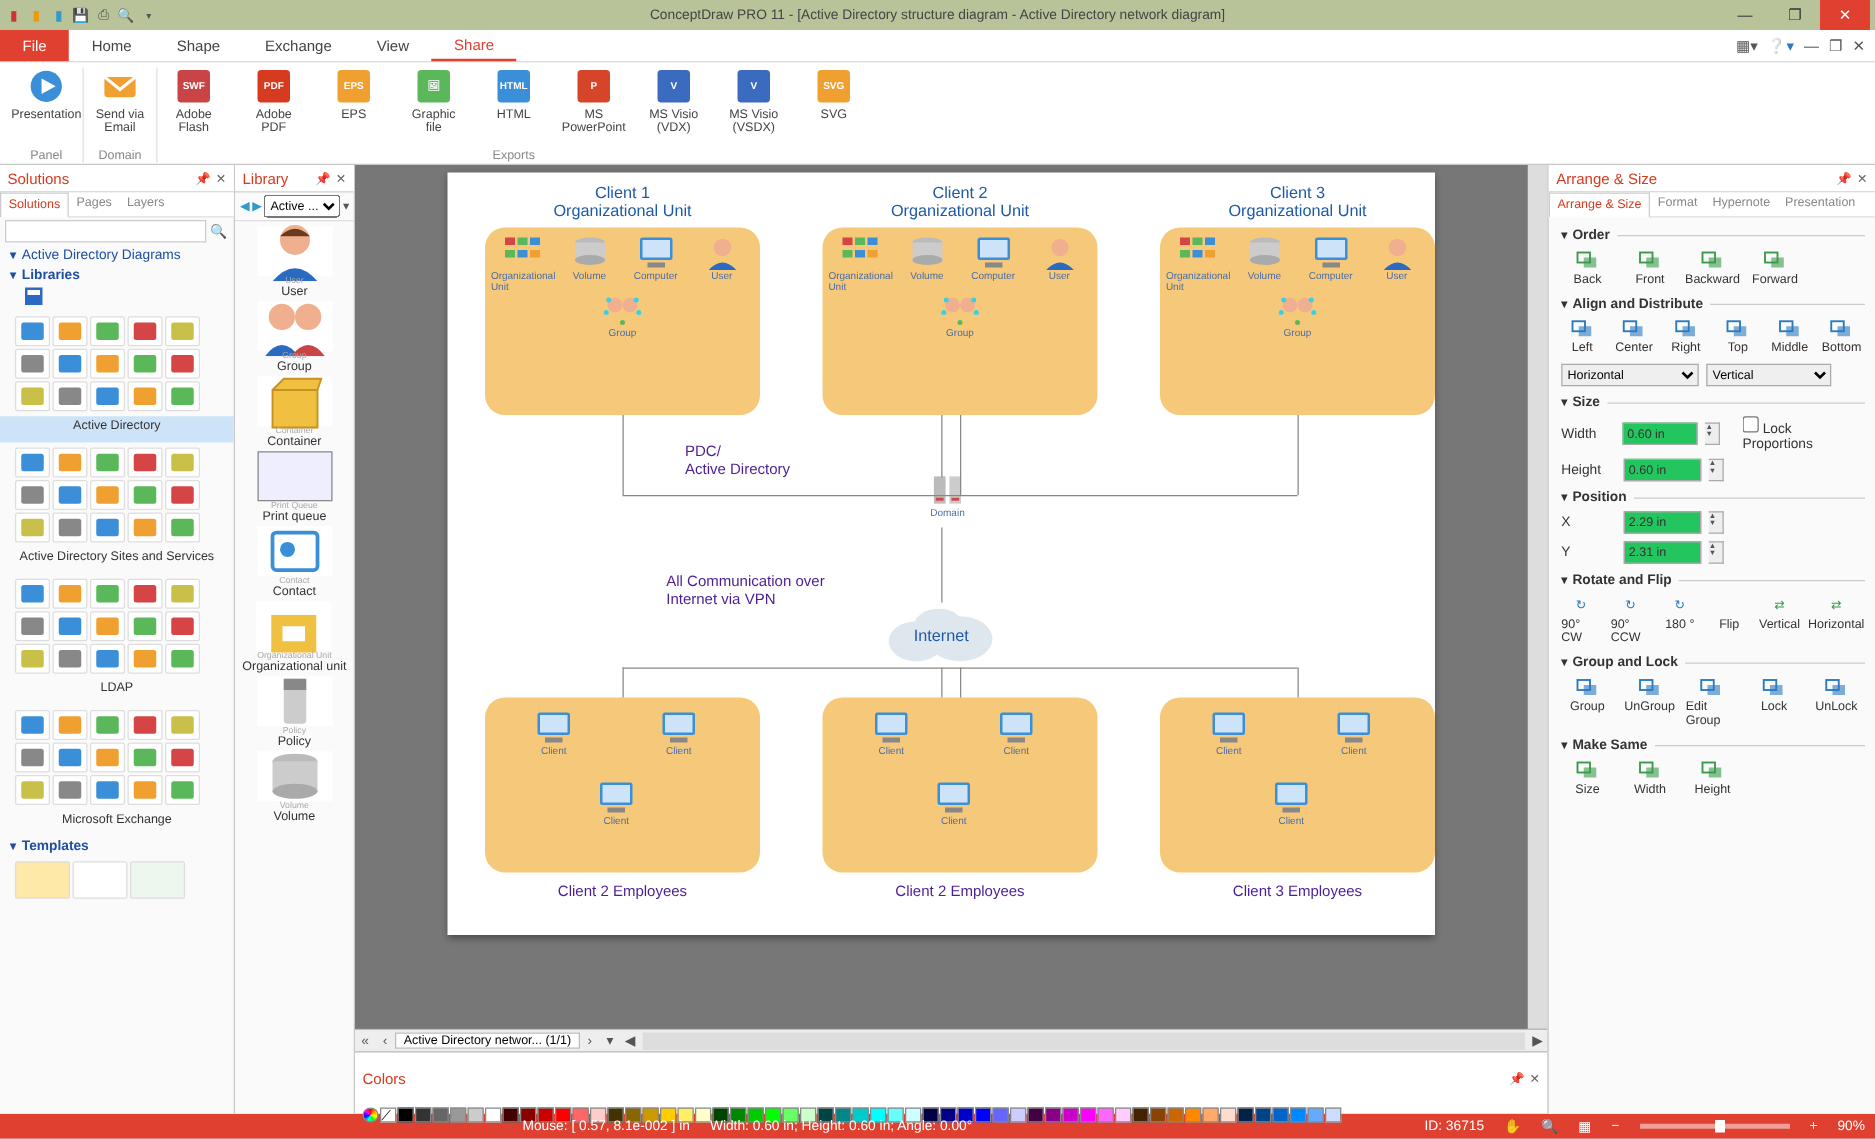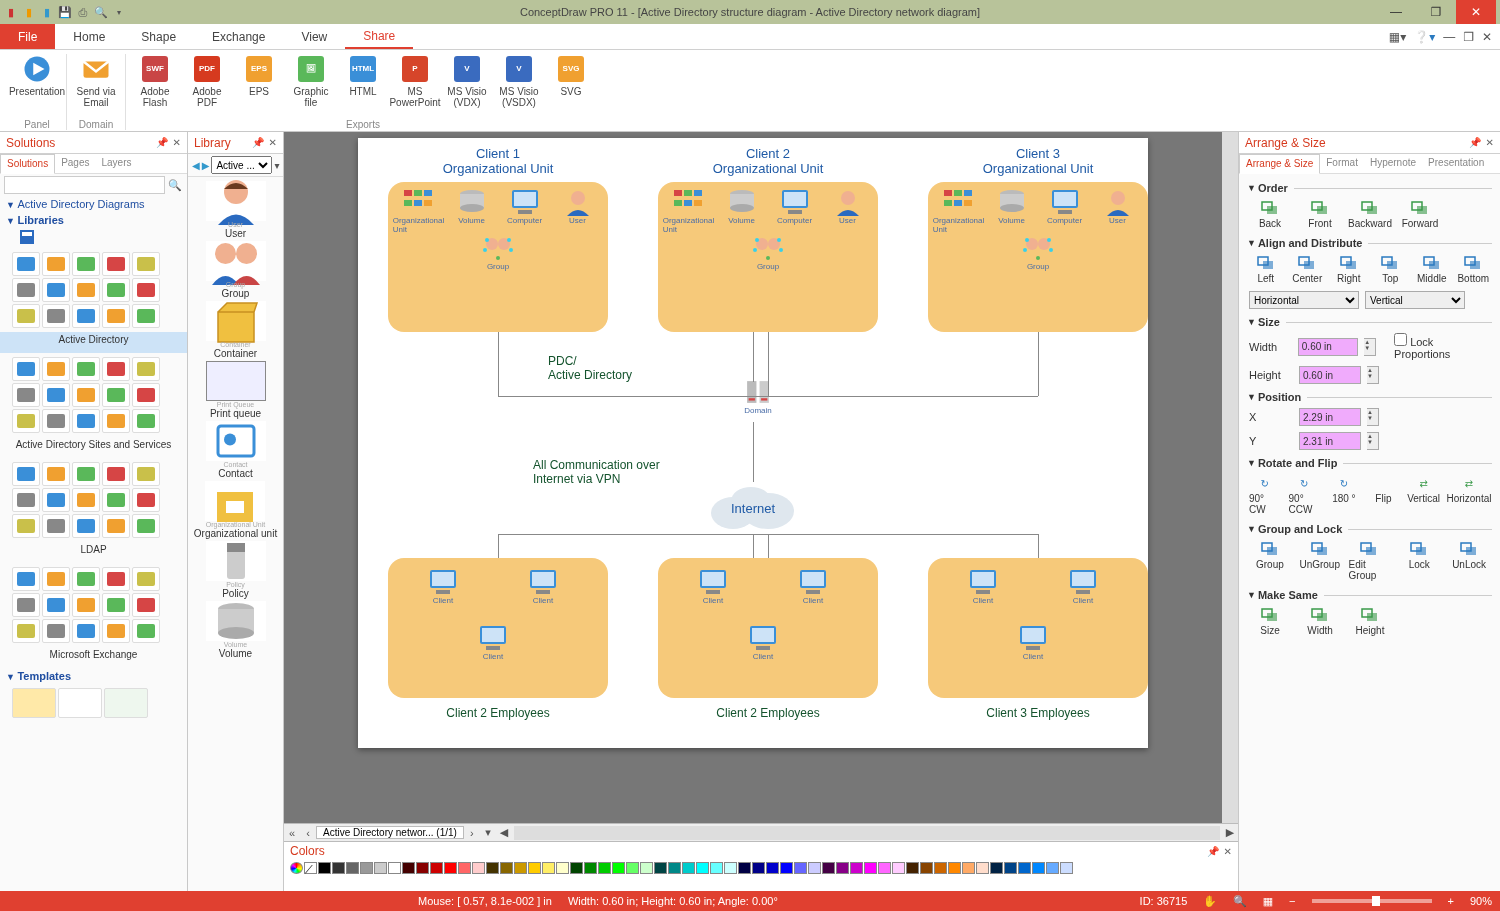--- a/index.html
+++ b/index.html
@@ -17,21 +17,21 @@
 
 .menubar { height: 26px; background: #fff; border-bottom: 1px solid #d0d0d0; display: flex; align-items: stretch; }
 .menubar .filetab { background: #e04030; color: #fff; padding: 0 18px; display: flex; align-items: center; font-size: 12px; }
 .menubar .tab { padding: 0 18px; display: flex; align-items: center; font-size: 12px; color: #444; }
 .menubar .tab.active { color: #e04030; border-bottom: 2px solid #e04030; }
 .menubar .right-icons { margin-left:auto; display:flex; align-items:center; gap:8px; padding-right:8px; color:#555; font-size:12px;}
 
 
 .ribbon { height: 82px; background: #fff; border-bottom: 1px solid #c8c8c8; display: flex; align-items: flex-start; padding: 4px 8px; gap: 0; }
 .ribbon .group { display: flex; flex-direction: column; align-items: center; padding: 0 6px; border-right: 1px solid #e0e0e0; height: 76px; }
-.ribbon .group-items { display: flex; gap: 6px; flex: 1; }
+.ribbon .group-items { display: flex; gap: 18px; flex: 1; }
 .ribbon .ritem { display: flex; flex-direction: column; align-items: center; width: 46px; font-size: 10px; color: #444; text-align: center; line-height: 1.1; cursor:pointer; }
 .ribbon .ritem .ricon { width: 30px; height: 30px; margin-bottom: 2px; display:flex;align-items:center;justify-content:center;}
 .ribbon .group-label { font-size: 10px; color: #888; margin-top: auto; }
 
 
 .main { display: flex; height: calc(911px - 24px - 26px - 82px - 20px); }
 
 
 .panel { background: #fafafa; border-right: 1px solid #c8c8c8; display: flex; flex-direction: column; }
 .panel.solutions { width: 188px; }
@@ -71,45 +71,45 @@
 .canvas-bottom .hscroll { flex:1; height:14px; background:#ddd; margin:0 2px; }
 .vscroll { width:16px; background:#ddd; }
 
 
 .ou-title { color:#1f5aa6; font-size:13px; text-align:center; position:absolute; width:200px;}
 .ou-box { position:absolute; width:220px; height:150px; background:#f6c97a; border-radius:16px; }
 .ou-box.bottom { height:140px; }
 .ou-inner { display:flex; flex-wrap:wrap; justify-content:space-around; align-items:flex-start; padding:6px 4px; }
 .icn { display:flex; flex-direction:column; align-items:center; font-size:8px; color:#4a6da7; width:50px;}
 .icn svg, .icn .shape { width:34px; height:28px; }
-.diagram-label { position:absolute; color:#14532d; font-size:12px; text-align:center; }
+.diagram-label { position:absolute; color:#4c1d95; font-size:12px; text-align:center; }
 .conn { position:absolute; background:#888; }
 .conn.h { height:1px; }
 .conn.v { width:1px; }
 .cloud { position:absolute; width:100px; height:50px; display:flex;align-items:center;justify-content:center; }
 
 
 .colors-panel { height:50px; background:#fff; border-top:1px solid #bbb; display:flex; flex-direction:column;}
-.colors-head { display:flex; align-items:center; padding:2px 6px;}
+.colors-head { display:flex; align-items:center; padding:14px 6px;}
 .colors-head .title { color:#d63a1f; font-size:12px; flex:1;}
 .color-row { display:flex; gap:1px; padding:2px 6px;}
 .swatch { width:13px; height:12px; border:1px solid #888;}
 
 
 .panel.arrange { width:262px; border-right:none; border-left:1px solid #c8c8c8;}
 .arrange-body { flex:1; overflow-y:auto; padding:4px 8px; font-size:11px; color:#333;}
 .sect-head { font-weight:bold; font-size:11px; padding:4px 0 2px 0; display:flex; align-items:center;}
 .sect-head::before { content:"▼ "; font-size:9px; color:#333; margin-right:2px;}
 .sect-head::after { content:""; flex:1; border-bottom:1px solid #ccc; margin-left:6px;}
 .btn-row { display:flex; gap:8px; padding:4px 2px;}
 .minibtn { display:flex; flex-direction:column; align-items:center; font-size:10px; color:#333; width:42px; cursor:pointer;}
 .minibtn .micon { width:20px; height:16px; display:flex;align-items:center;justify-content:center; margin-bottom:2px;}
 .field-row { display:flex; align-items:center; gap:6px; padding:3px 2px;}
 .field-row label { width:44px; font-size:11px;}
-.field-row .inp { width:62px; height:18px; border:1px solid #aaa; display:flex; align-items:center; padding:0 3px; font-size:10px; background:#f0abfc;}
+.field-row .inp { width:62px; height:18px; border:1px solid #aaa; display:flex; align-items:center; padding:0 3px; font-size:10px; background:#22c55e;}
 .field-row .spin { width:12px; height:18px; border:1px solid #aaa; border-left:none; display:flex;flex-direction:column;font-size:6px;color:#555;background:#eee;}
 .field-row select { height:18px; font-size:10px; border:1px solid #aaa;}
 
 
 .statusbar { height:20px; background:#e04030; color:#fff; display:flex; align-items:center; font-size:11px; padding:0 8px; gap:16px;}
 .statusbar .spacer { flex:1; }
 .statusbar .zoom-slider { width:120px; height:4px; background:rgba(255,255,255,.5); position:relative;}
 .statusbar .zoom-slider .thumb { position:absolute; left:50%; top:-3px; width:8px; height:10px; background:#fff;}
 
 

